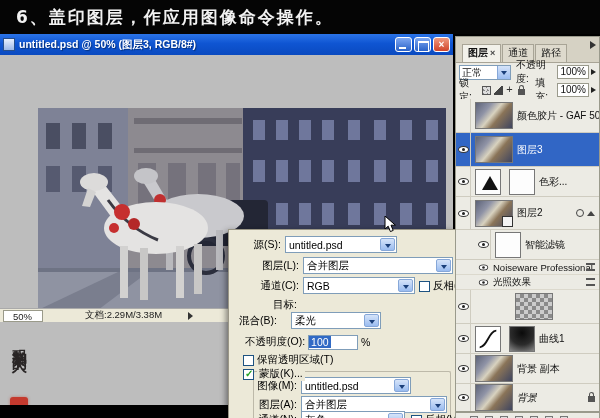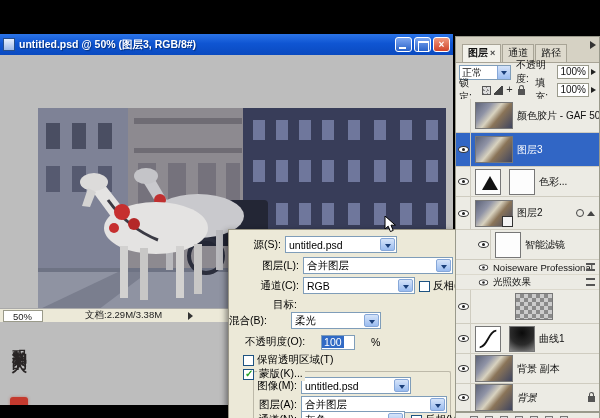--- a/index.html
+++ b/index.html
@@ -59,21 +59,21 @@
            display:flex; align-items:center; padding-left:3px; font-size:10.5px; overflow:hidden; }
   .combo .arr { position:absolute; right:1px; top:1px; bottom:1px; width:15px;
                 background:linear-gradient(#d6e4f9,#9abcf0); border:1px solid #86a7d8; border-radius:2px; }
   .combo .arr::after { content:""; position:absolute; left:4px; top:5px; width:0; height:0;
                        border-left:3.5px solid transparent; border-right:3.5px solid transparent;
                        border-top:4px solid #1a3f7a; }
   .cbx { width:11px; height:11px; background:#fff; border:1px solid #1d5281; margin-right:3px;
          position:relative; flex:none; }
   .cbx.checked::after { content:"✓"; position:absolute; left:1px; top:-2px; color:#21a121;
                         font-size:10px; font-weight:bold; }
-  .numfield { height:15px; width:34px; border:1px solid #7f9db9; background:#fff; margin:0 16px;
+  .numfield { height:15px; width:50px; border:1px solid #7f9db9; background:#fff; margin:0 3px;
               display:flex; align-items:center; }
   .numfield span { background:#316ac5; color:#fff; padding:0 2px; font-size:10.5px; }
   .groupbox { position:absolute; left:24px; top:141px; width:198px; height:70px;
               border:1px solid #bdb9a9; border-bottom:none; border-radius:2px; }
 
   
   .panel { position:absolute; left:455px; top:36px; width:145px; height:382px; background:#ecebe4;
            border:1px solid #9a9a8c; font-size:10px; color:#111; }
   .tabstrip { position:relative; height:26px; background:#d6d2c4; border-bottom:1px solid #a8a496;
               display:flex; align-items:flex-end; padding-left:6px; }
@@ -149,20 +149,23 @@
              align-items:center; gap:7px; padding-left:14px; }
   .fico { width:8px; height:7px; border:1px solid #777; background:#ddd; }
 
   .cursor { position:absolute; left:384px; top:216px; z-index:50; }
 </style>
 </head>
 <body>
 
 <div class="screen">
 
+  <div class="banner">
+    <span>6、盖印图层，作应用图像命令操作。</span>
+  </div>
 
   <div class="doc-window">
     <div class="titlebar">
       <span class="doc-icon"></span>
       <span class="title">untitled.psd @ 50% (图层3, RGB/8#)</span>
       <span class="winbtns">
         <span class="wbtn minimize"></span>
         <span class="wbtn maximize"></span>
         <span class="wbtn close">×</span>
       </span>
@@ -287,21 +290,21 @@
     </div>
     <div class="drow" style="left:190px; top:47px;">
       <span class="cbx"></span>
       <span class="dlabel">反相(I)</span>
     </div>
 
     <div class="drow" style="left:44px; top:66px;">
       <span class="dlabel">目标:</span>
     </div>
 
-    <div class="drow" style="left:0; top:82px; width:58px; justify-content:flex-start;">
+    <div class="drow" style="left:0; top:82px; width:58px; justify-content:center;">
       <span class="dlabel">混合(B):</span>
     </div>
     <div class="combo" style="left:62px; top:82px; width:90px;">
       <span>柔光</span>
       <span class="arr"></span>
     </div>
 
     <div class="drow" style="left:16px; top:103px;">
       <span class="dlabel">不透明度(O):</span>
       <span class="numfield">

